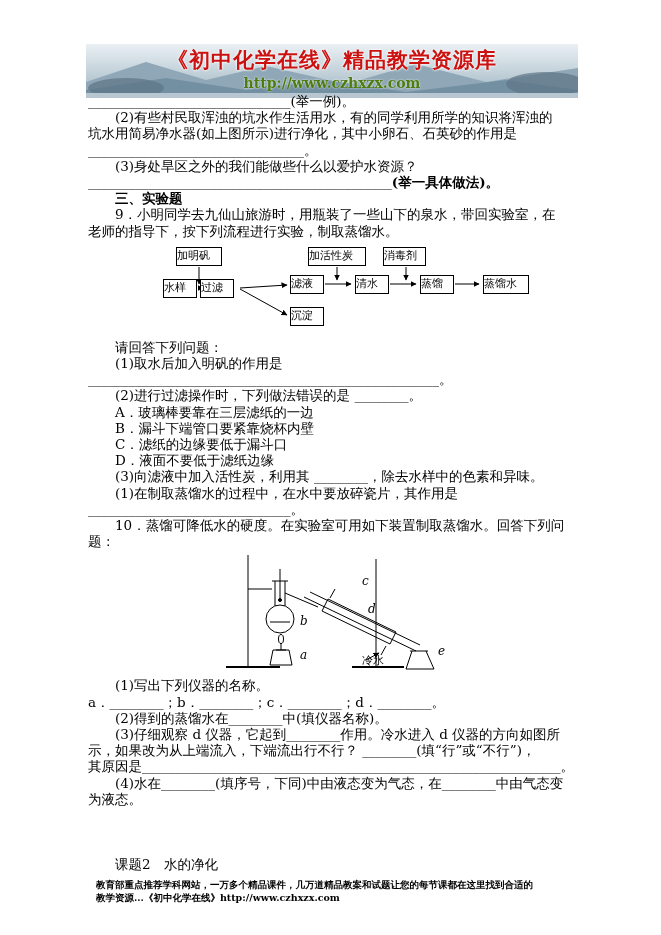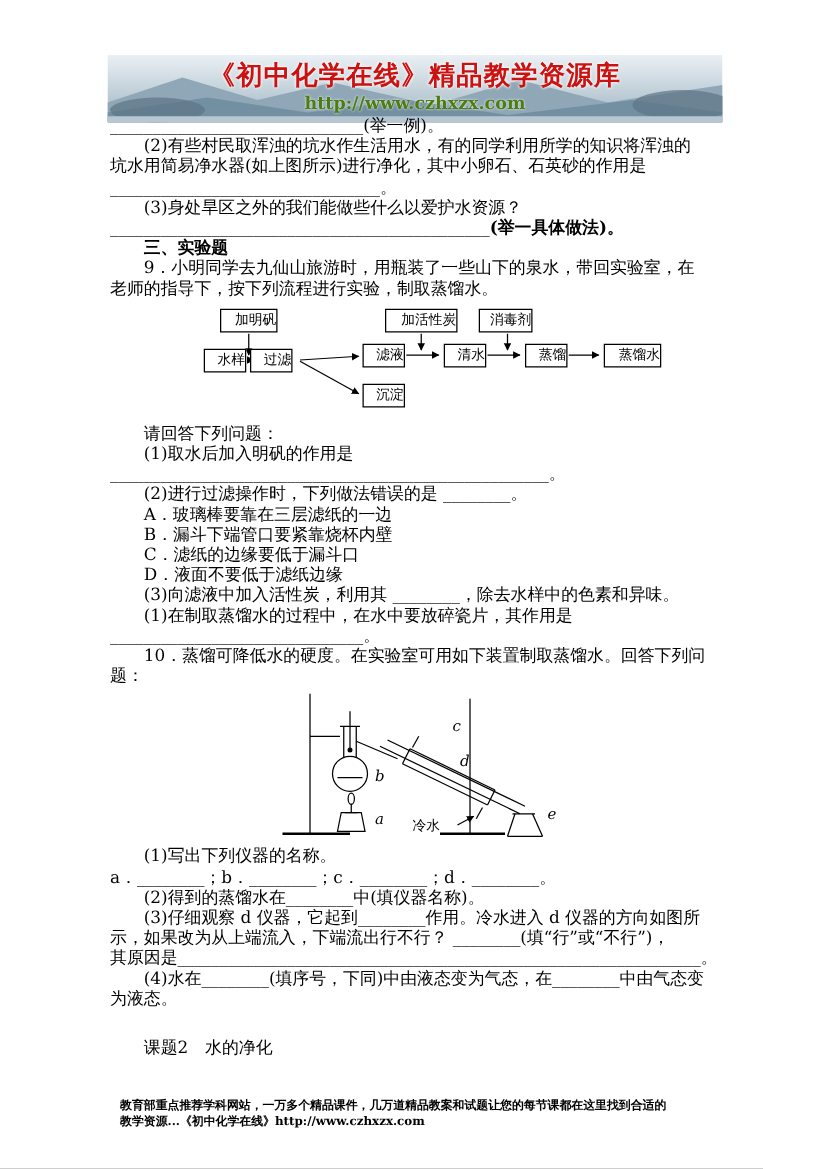--- a/index.html
+++ b/index.html
@@ -27,29 +27,29 @@
   .content { position:absolute; left:88px; top:93px; width:492px; line-height:16.2px; }
   .ln { white-space:nowrap; }
   .indent { text-indent:27px; }
   .bold { font-weight:bold; }
   
   .flowchart { position:relative; height:100px; width:100%; }
   .flowchart svg { position:absolute; left:0; top:0; }
   .fbox {
     position:absolute; box-sizing:border-box; height:19px;
     border:1px solid #000; background:#fff;
-    font-size:11px; line-height:16px; text-align:right; white-space:nowrap;
+    font-size:11px; line-height:16px; text-align:left; white-space:nowrap;
   }
   
   .apparatus { position:relative; height:128px; width:100%; }
   .apparatus svg { position:absolute; left:130px; top:0; }
   .app-label { position:absolute; font-size:12px; font-style:italic; line-height:12px; }
-  .app-label.cjk { font-style:normal; font-size:11px; }
-  
-  .topic { margin-top:23px; }
+  .app-label.cjk { font-style:normal; font-size:11px;margin-left:32px; }
+  
+  .topic { margin-top:49px; }
   .footer {
     position:absolute; left:96px; top:878px; width:480px;
     font-size:9.5px; font-weight:bold; line-height:13px; color:#000;
   }
   .arrowline { stroke:#000; stroke-width:1; fill:none; }
 </style>
 </head>
 <body>
 
 <div class="page">

